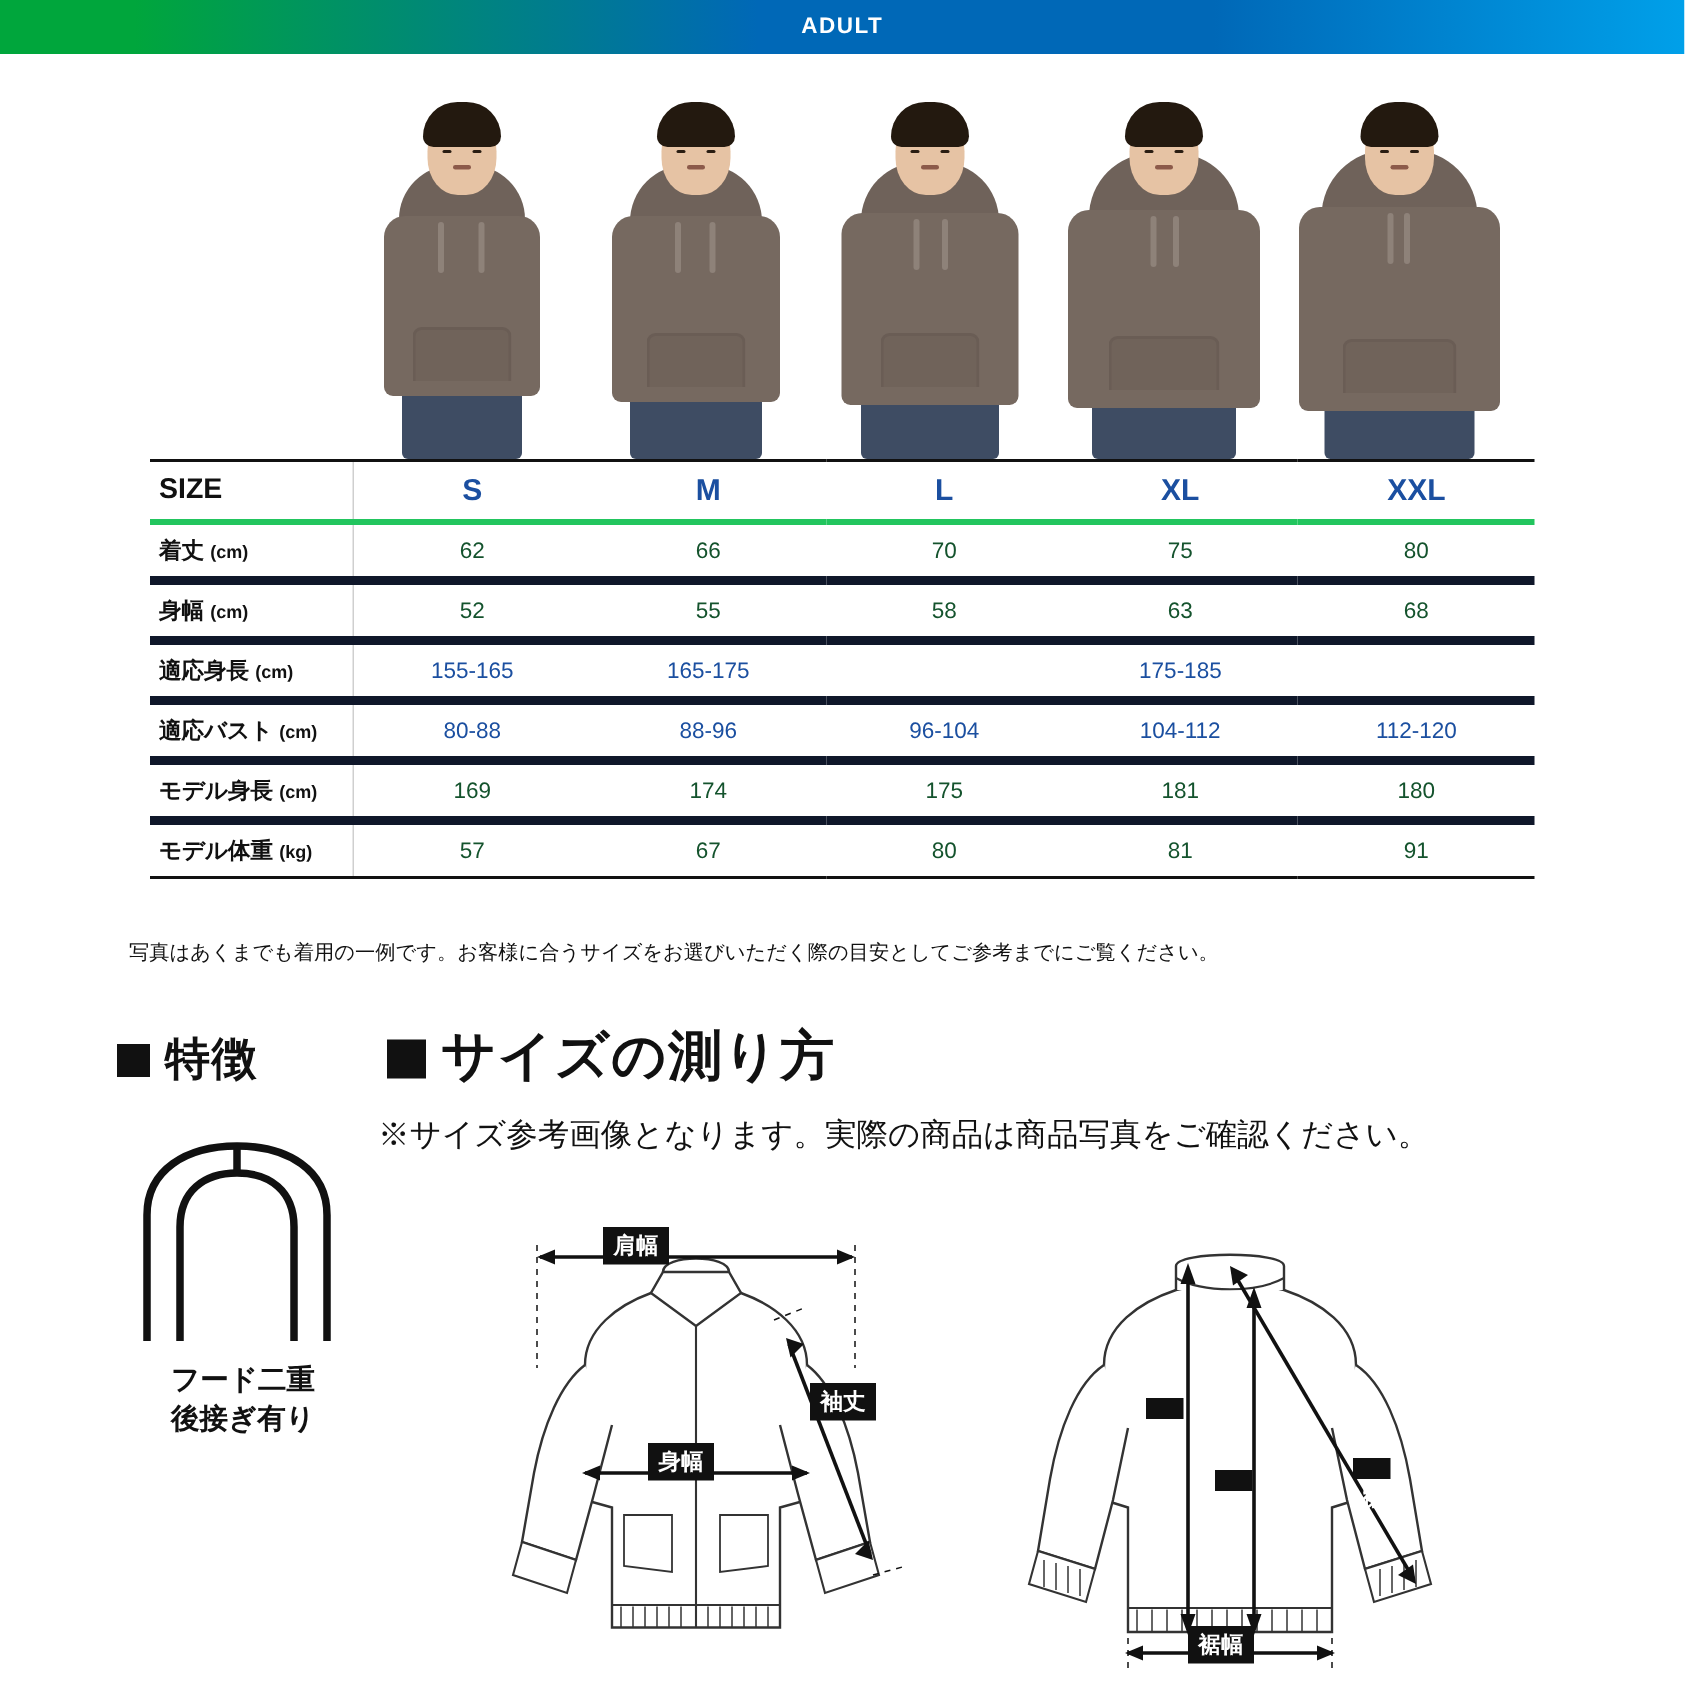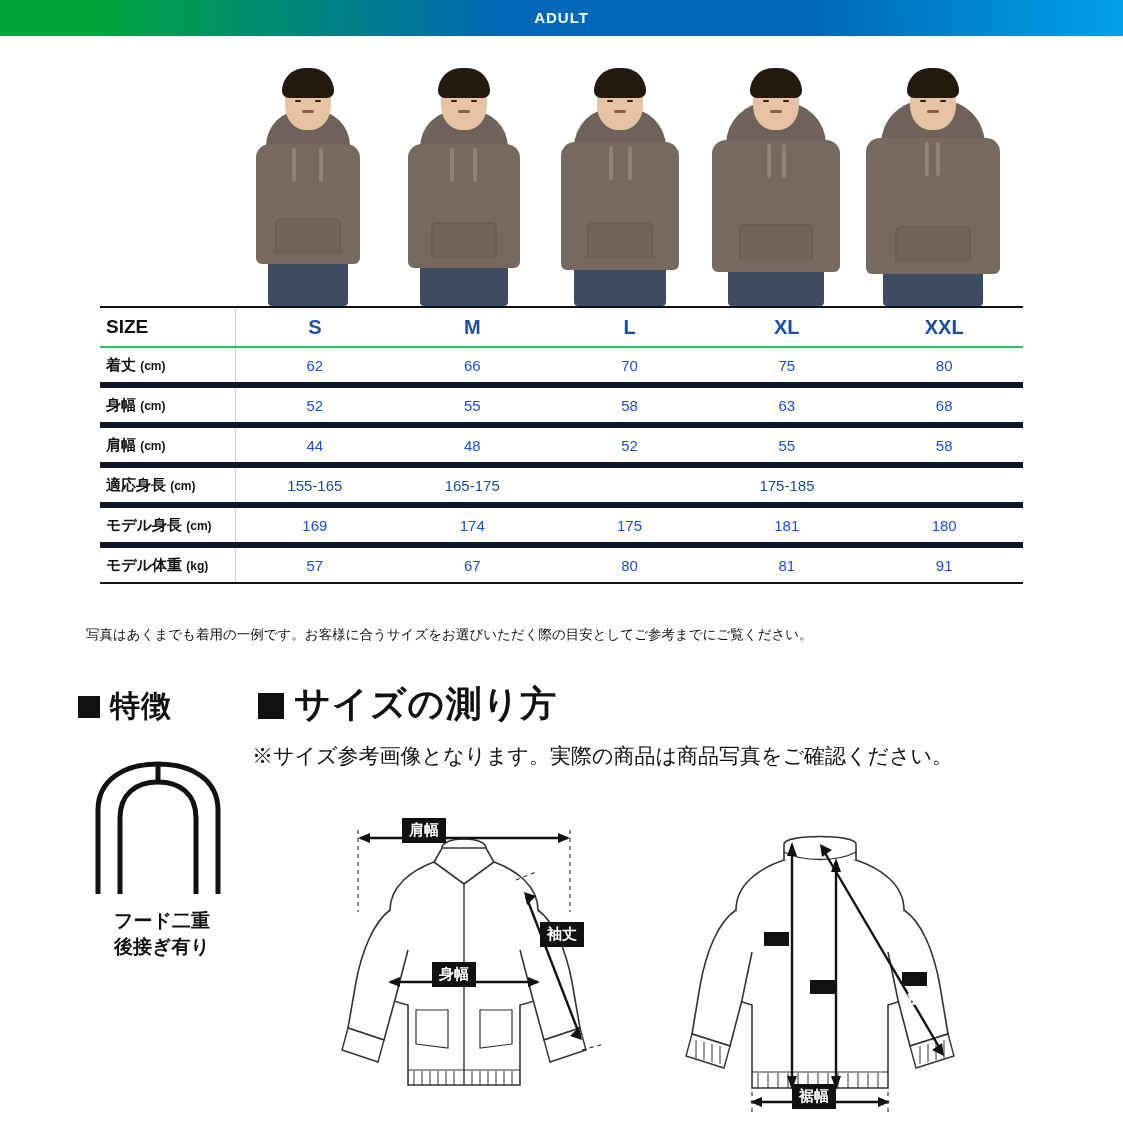--- a/index.html
+++ b/index.html
@@ -78,38 +78,38 @@
   }
   table.size{
     border-collapse:collapse;width:923px;
     font-size:14px;
   }
   table.size td,table.size th{
     border-bottom:6px solid #0f172a;
     height:32px;vertical-align:middle;
   }
   table.size tr.head th{
-    border-bottom:2px solid #22c55e;border-top:2px solid #111;
+    border-bottom:4px solid #22c55e;border-top:2px solid #111;
     height:36px;
   }
   table.size tr:last-child td{border-bottom:2px solid #111;}
   th.lbl,td.lbl{
     text-align:left;padding-left:6px;width:130px;
     font-weight:bold;font-size:15px;color:#111;
     border-right:1px solid #cfcfcf;
   }
   td.lbl .u{font-size:12px;font-weight:bold;}
   th.sz{
     color:#1b4fa0;font-size:20px;font-weight:bold;text-align:center;width:158px;
   }
   th.sizeword{
     color:#111;font-size:19px;font-weight:bold;text-align:left;padding-left:6px;
   }
   td.val{
-    text-align:center;color:#1d4ed8;font-size:15px;
+    text-align:center;color:#14532d;font-size:15px;
   }
   td.val.blue{color:#1b4fa0;}
   .note{
     position:absolute;left:86px;top:626px;width:960px;
     font-size:13.5px;color:#111;
   }
 
   
   .sec-feature{
     position:absolute;left:78px;top:686px;
@@ -263,37 +263,37 @@
 
     <tr>
       <td class="lbl"><span>身幅</span> <span class="u">(cm)</span></td>
       <td class="val">52</td>
       <td class="val">55</td>
       <td class="val">58</td>
       <td class="val">63</td>
       <td class="val">68</td>
     </tr>
 
-    <tr>
-      <td class="lbl"><span>肩幅</span> <span class="u">(cm)</span></td>
-      <td class="val">44</td>
-      <td class="val">48</td>
-      <td class="val">52</td>
-      <td class="val">55</td>
-      <td class="val">58</td>
-    </tr>
 
 
     <tr>
       <td class="lbl"><span>適応身長</span> <span class="u">(cm)</span></td>
       <td class="val blue">155-165</td>
       <td class="val blue">165-175</td>
       <td class="val blue" colspan="3">175-185</td>
     </tr>
 
+    <tr>
+      <td class="lbl"><span>適応バスト</span> <span class="u">(cm)</span></td>
+      <td class="val blue">80-88</td>
+      <td class="val blue">88-96</td>
+      <td class="val blue">96-104</td>
+      <td class="val blue">104-112</td>
+      <td class="val blue">112-120</td>
+    </tr>
 
     <tr>
       <td class="lbl"><span>モデル身長</span> <span class="u">(cm)</span></td>
       <td class="val">169</td>
       <td class="val">174</td>
       <td class="val">175</td>
       <td class="val">181</td>
       <td class="val">180</td>
     </tr>
 

